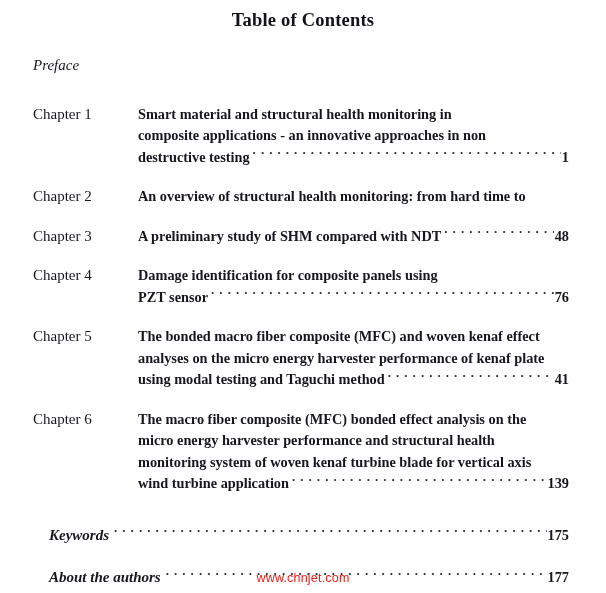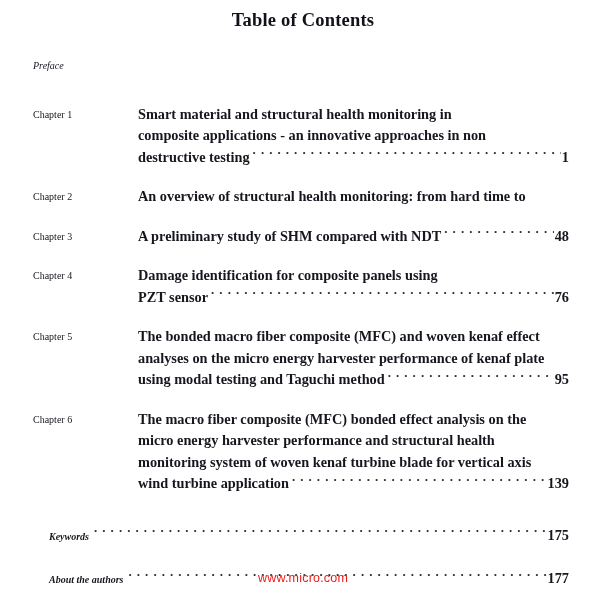--- a/index.html
+++ b/index.html
@@ -40,21 +40,21 @@
   }
 
   .entry {
     display: flex;
     align-items: flex-start;
     margin-bottom: 18px;
   }
 
   .entry-label {
     flex: 0 0 105px;
-    font-size: 10px;
+    font-size: 15px;
     line-height: 21.5px;
     white-space: nowrap;
     color: #16161e;
   }
 
   .entry-label.italic {
     font-style: italic;
     flex: 0 0 auto;
     padding-right: 2px;
   }
@@ -179,21 +179,21 @@
     </div>
 
     <div class="entry">
       <div class="entry-label">Chapter 5</div>
       <div class="entry-body">
         <div>The bonded macro fiber composite (MFC) and woven kenaf effect</div>
         <div>analyses on the micro energy harvester performance of kenaf plate</div>
         <div class="lastline">
           <span class="txt">using modal testing and Taguchi method</span>
           <span class="leader"></span>
-          <span class="pageno">95</span>
+          <span class="pageno">41</span>
         </div>
       </div>
     </div>
 
     <div class="entry">
       <div class="entry-label">Chapter 6</div>
       <div class="entry-body">
         <div>The macro fiber composite (MFC) bonded effect analysis on the</div>
         <div>micro energy harvester performance and structural health</div>
         <div>monitoring system of woven kenaf turbine blade for vertical axis</div>
@@ -224,15 +224,15 @@
             <span class="leader"></span>
             <span class="pageno">177</span>
           </div>
         </div>
       </div>
 
     </div>
 
   </div>
 
-  <div class="watermark">www.micro.com</div>
+  <div class="watermark">www.chnjet.com</div>
 
 </div>
 
 </body></html>

